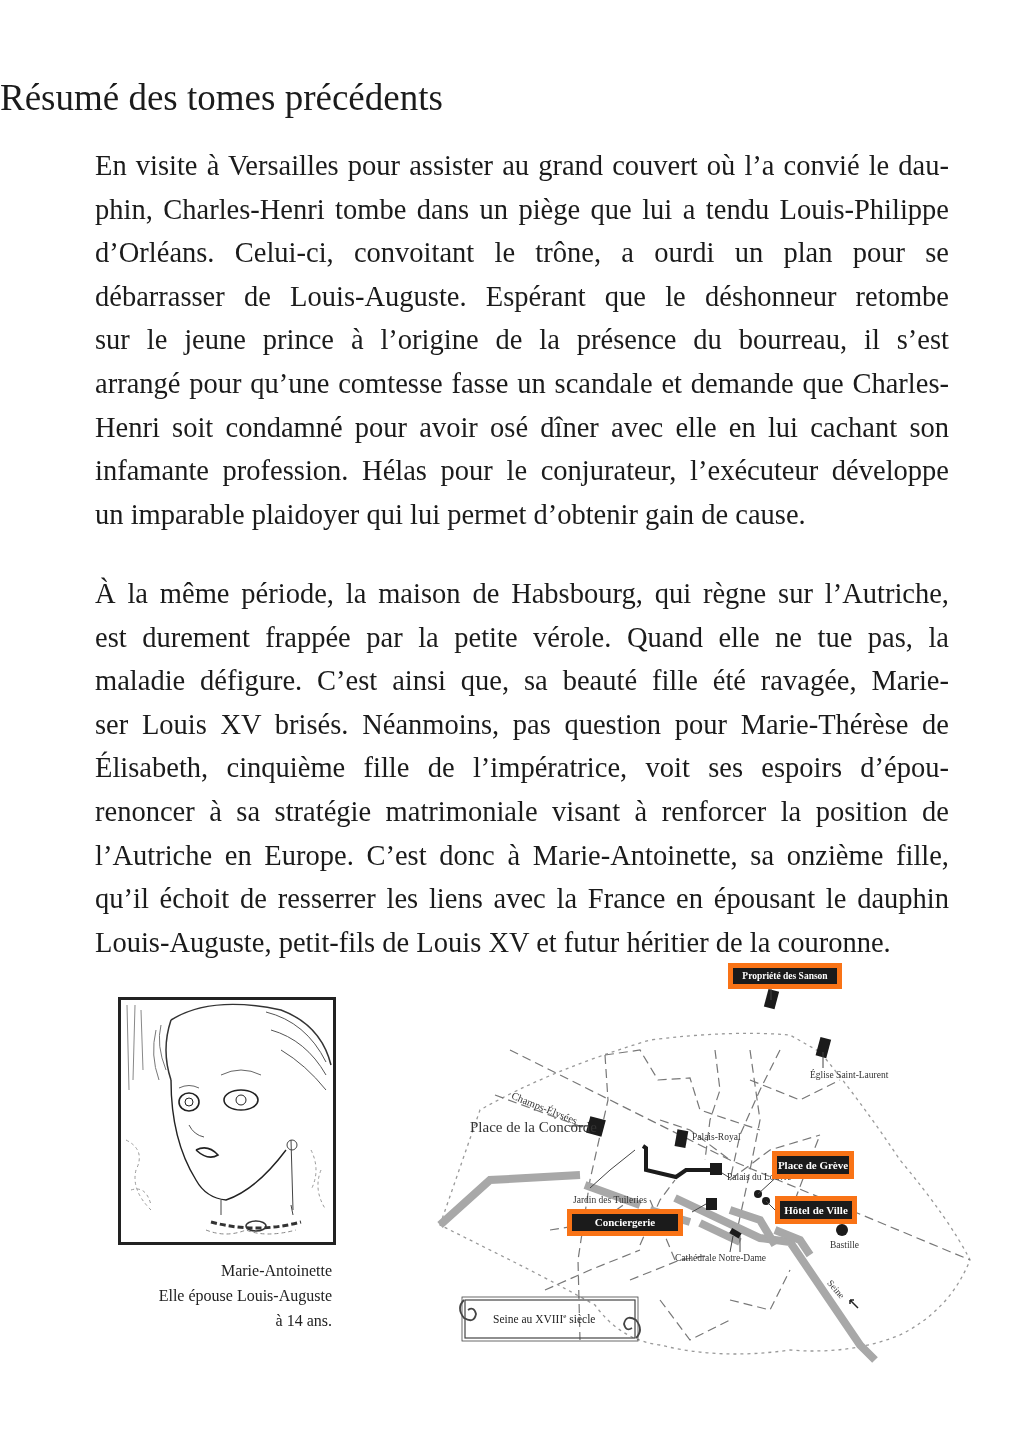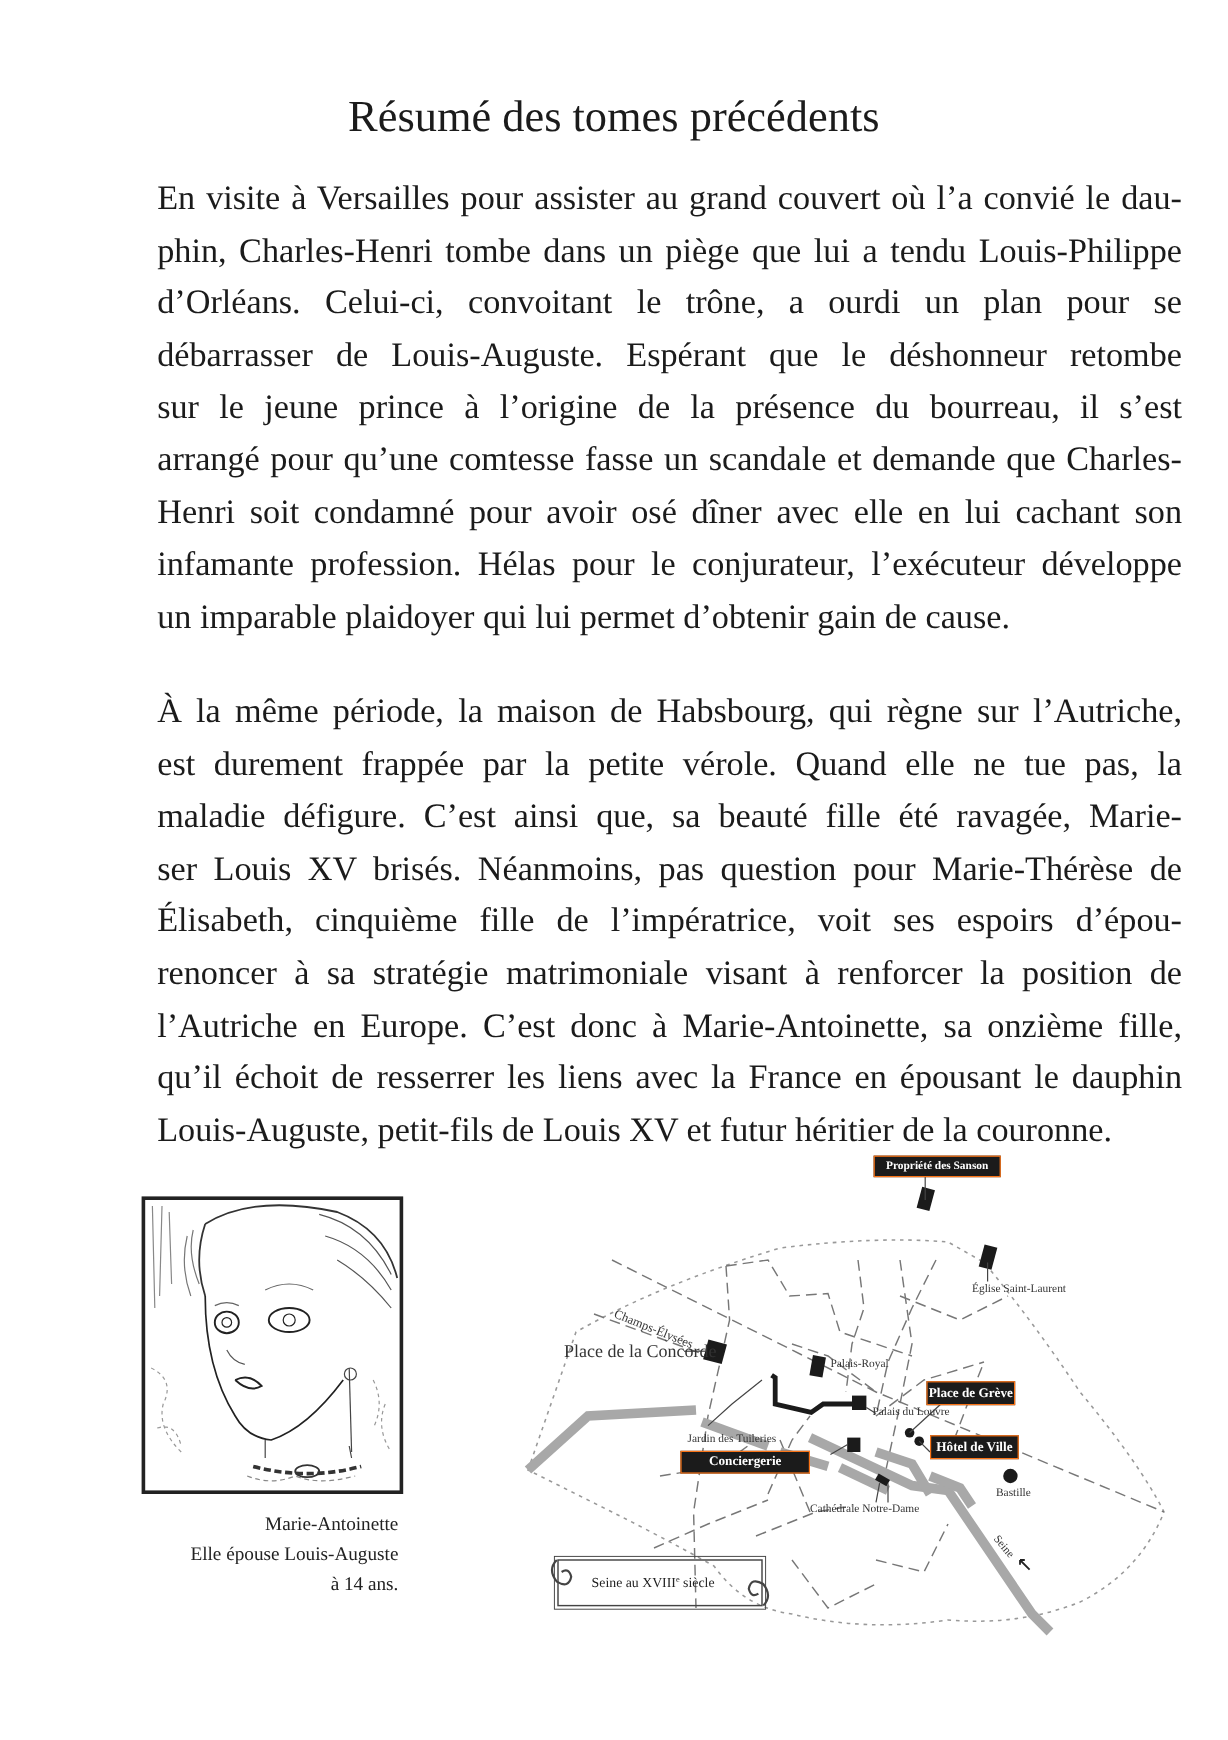--- a/index.html
+++ b/index.html
@@ -1,24 +1,24 @@
 <!DOCTYPE html>
 <html><head>
 <meta charset="utf-8">
 <style>
   html, body { margin: 0; padding: 0; background: #ffffff; }
   body { width: 1023px; height: 1450px; position: relative; overflow: hidden; color: #1a1a1a; }
   .page-title {
     position: absolute; left: 0; width: 1023px; top: 76px;
-    text-align: center; font-family: "Liberation Serif", serif; font-size: 37px; color: #1b1b1b;
+    text-align: left; font-family: "Liberation Serif", serif; font-size: 37px; color: #1b1b1b;
   }
   .para {
     position: absolute; left: 95px; width: 854px;
     font-family: "Liberation Serif", serif; font-size: 28.5px; line-height: 43.6px;
-    text-align: justify; color: #1b1b1b; margin-left: 36px;
+    text-align: justify; color: #1b1b1b;
   }
   .para .line { display: block; text-align: justify; text-align-last: justify; white-space: nowrap; height: 43.6px; }
   .para .line.last { text-align-last: left; }
   #p1 { top: 144px; }
   #p2 { top: 572px; }
 
   .portrait {
     position: absolute; left: 118px; top: 997px; width: 218px; height: 248px;
     border: 3px solid #222; box-sizing: border-box; background: #fff; overflow: hidden;
   }
@@ -28,21 +28,21 @@
   }
   .caption span { display: block; }
 
   .map { position: absolute; left: 430px; top: 960px; width: 560px; height: 440px; }
   .map svg { position: absolute; left: 0; top: 0; }
   .map-label {
     position: absolute; font-family: "Liberation Serif", serif; font-size: 10.5px; color: #333; white-space: nowrap;
   }
   .map-box {
     position: absolute; background: #1b1b1b; color: #fff; font-family: "Liberation Serif", serif;
-    font-weight: bold; font-size: 11px; text-align: center; white-space: nowrap; border: 1px solid #f97316;
+    font-weight: bold; font-size: 11px; text-align: center; white-space: nowrap; border: 5px solid #f97316;
   }
   .cartouche-text {
     position: absolute; font-family: "Liberation Serif", serif; font-size: 11.5px; color: #222; white-space: nowrap;
   }
 </style>
 </head>
 <body>
 
 <div class="page-title">Résumé des tomes précédents</div>
 

